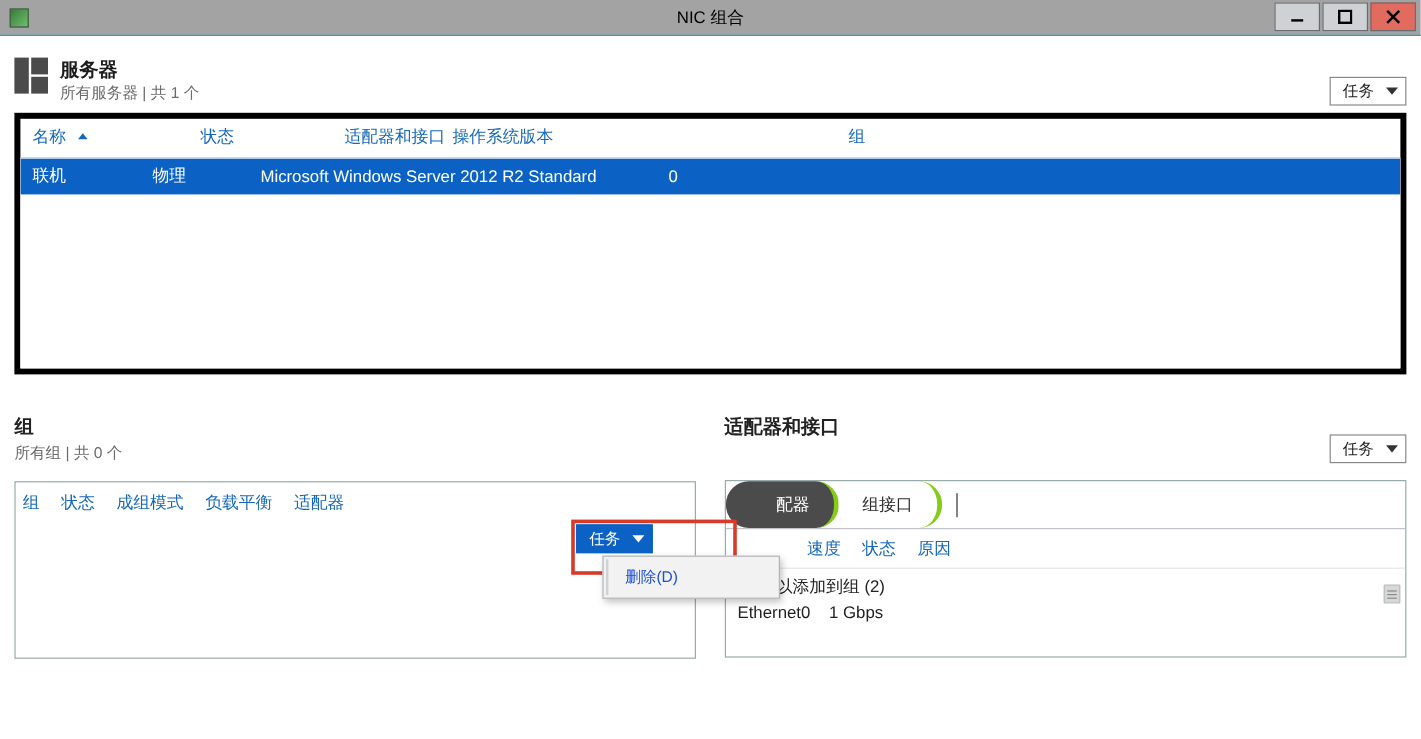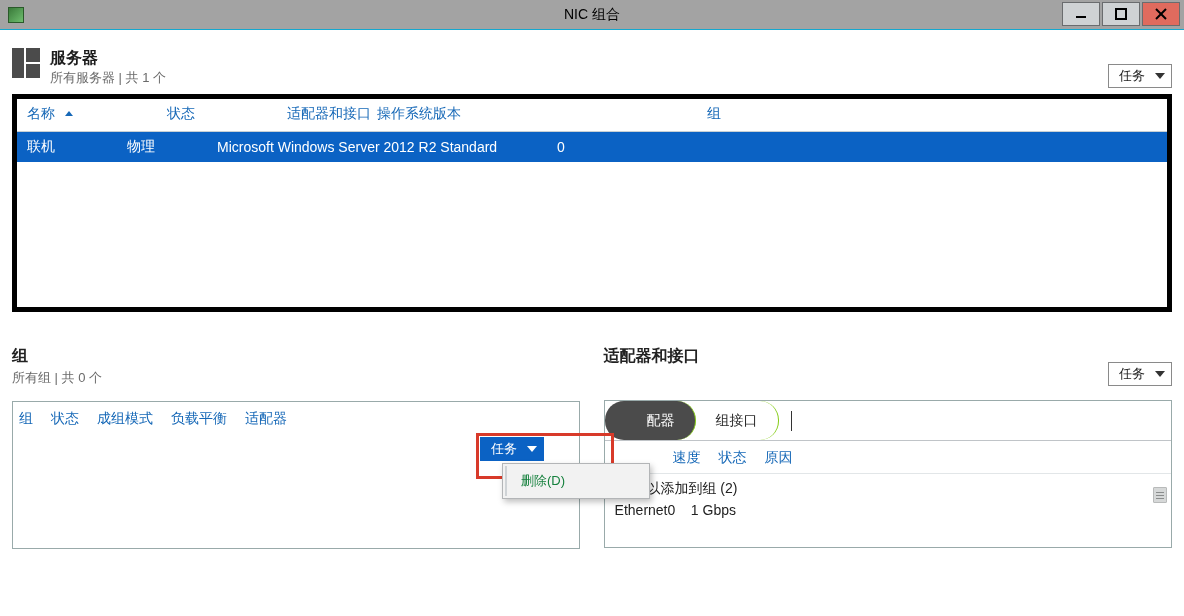--- a/index.html
+++ b/index.html
@@ -195,21 +195,21 @@
   }
   .tabbar {
     display: flex;
     align-items: stretch;
     height: 40px;
     border-bottom: 1px solid #c0c4c8;
   }
   .tab {
     padding: 10px 20px;
     font-size: 14px;
-    border-right: 1px solid #84cc16;
+    border-right: 4px solid #84cc16;
     color: #2b2b2b;
     display:flex;align-items:center;border-radius:19px;
   }
   .tab.active {
     background: #4b4b4b;
     color: #fff;
   }
   .tabbar .cursor-slot {
     flex: 1;
     position: relative;
@@ -280,21 +280,21 @@
   }
   .menu .inner {
     border-left: 2px solid #cfd3d6;
     padding-left: 6px;
   }
   .menu-item {
     padding: 6px 8px;
     font-size: 13px;
     color: #111;
   }
-  .menu-item.disabled { color: #15803d; }
+  .menu-item.disabled { color: #1d4ed8; }
   .menu-item.hover {
     background: #e8eef6;
     border: 1px solid #aecdf6;
     padding: 5px 7px;
   }
 
   .circle-up {
     display:inline-flex;
     width:16px;height:16px;
     border:1.5px solid #fff;

